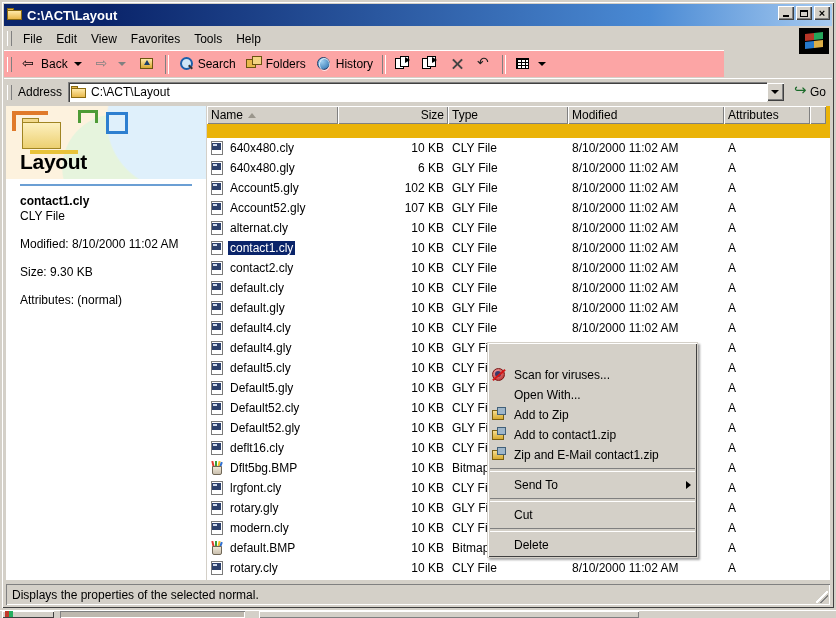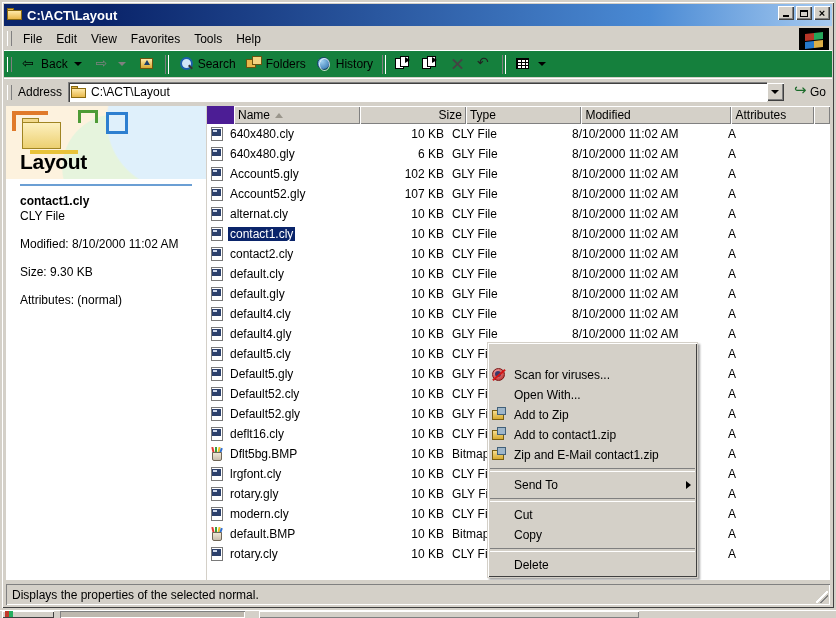--- a/index.html
+++ b/index.html
@@ -50,22 +50,22 @@
     position:absolute;right:3px;top:0px;width:30px;height:26px;background:#000;
     overflow:hidden;
   }
   #brand-logo .flag{position:absolute;left:6px;top:5px;width:18px;height:15px;
     background:
       linear-gradient(to right,#c0392b 0 49%,transparent 49% 51%,#27ae60 51% 100%) 0 0/100% 48% no-repeat,
       linear-gradient(to right,#2980d9 0 49%,transparent 49% 51%,#e8b84b 51% 100%) 0 100%/100% 48% no-repeat;
     transform:skewY(-6deg);opacity:.95;}
   
   #toolbar{
-    position:absolute;left:2px;top:48px;width:828px;height:26px;
-    background:#15803d;display:flex;align-items:center;
+    position:absolute;left:2px;top:48px;width:720px;height:26px;
+    background:#fca5a5;display:flex;align-items:center;
     border-top:1px solid #fff;
   }
   .tb-btn{display:flex;align-items:center;gap:3px;padding:3px 5px;cursor:default;font-size:12px;color:#000;}
   .tb-sep{width:2px;height:19px;margin:0 4px;border-left:1px solid #808080;border-right:1px solid #fff;}
   .tb-arrow{width:0;height:0;border-left:4px solid transparent;border-right:4px solid transparent;border-top:4px solid #000;margin:0 3px;}
   .tb-arrow.dim{border-top-color:#808080;}
   .ico{width:17px;height:16px;position:relative;flex:none;}
   
   .ico-back:before{content:"\21E6";font-size:14px;position:absolute;left:1px;top:-1px;color:#000;}
   .ico-fwd:before{content:"\21E8";font-size:14px;position:absolute;left:1px;top:-1px;color:#808080;}
@@ -140,21 +140,21 @@
   #lp-banner .bigfolder{position:absolute;left:16px;top:12px;width:40px;height:32px;}
   #lp-banner .bigfolder .tb{position:absolute;left:0;top:0;width:17px;height:5px;background:#f2d98c;border:1px solid #a08422;border-bottom:0;box-sizing:border-box;}
   #lp-banner .bigfolder .bd{position:absolute;left:0;top:4px;width:39px;height:27px;background:linear-gradient(to bottom,#fdf0bf,#ecd071);border:1px solid #a08422;box-sizing:border-box;}
   #lp-title{position:absolute;left:14px;top:44px;font-size:21px;font-weight:bold;color:#000;letter-spacing:-.3px;}
   #lp-rule{position:absolute;left:14px;top:78px;width:172px;height:2px;background:#6b9fd4;}
   #lp-info{position:absolute;left:14px;top:88px;width:175px;font-size:12px;line-height:15px;color:#000;}
   #lp-info .blk{margin-bottom:13px;}
   #lp-filename{font-weight:bold;}
   
   #rightpane{flex:1;height:100%;background:#fff;position:relative;overflow:hidden;}
-  #list-header{display:flex;height:18px;background:#4c1d95;position:relative;padding-left:27px;}
+  #list-header{display:flex;height:32px;background:#eab308;position:relative;}
   .col-h{
     background:#d4d0c8;height:18px;display:flex;align-items:center;
     box-shadow:inset 1px 1px 0 #fff, inset -1px -1px 0 #808080;
     font-size:12px;color:#000;box-sizing:border-box;padding:0 4px;cursor:default;
     white-space:nowrap;overflow:hidden;
   }
   .col-h.right{justify-content:flex-end;}
   .sort-tri{width:0;height:0;border-left:4px solid transparent;border-right:4px solid transparent;border-bottom:5px solid #9a968c;margin-left:5px;}
   #rows{position:relative;}
   .row{display:flex;height:20px;align-items:center;font-size:12px;color:#000;}
@@ -757,24 +757,20 @@
           <div class="ctx-item">
             <span class="ci-ico"></span>
             <span class="ci-label">Send To</span>
             <span class="submenu-arrow"></span>
           </div>
           <div class="ctx-sep"></div>
           <div class="ctx-item">
             <span class="ci-ico"></span>
             <span class="ci-label">Cut</span>
           </div>
-          <div class="ctx-item">
-            <span class="ci-ico"></span>
-            <span class="ci-label">Copy</span>
-          </div>
           <div class="ctx-sep"></div>
           <div class="ctx-item">
             <span class="ci-ico"></span>
             <span class="ci-label">Delete</span>
           </div>
         </div>
     </div>
   </div>
 
   <div id="statusbar">

